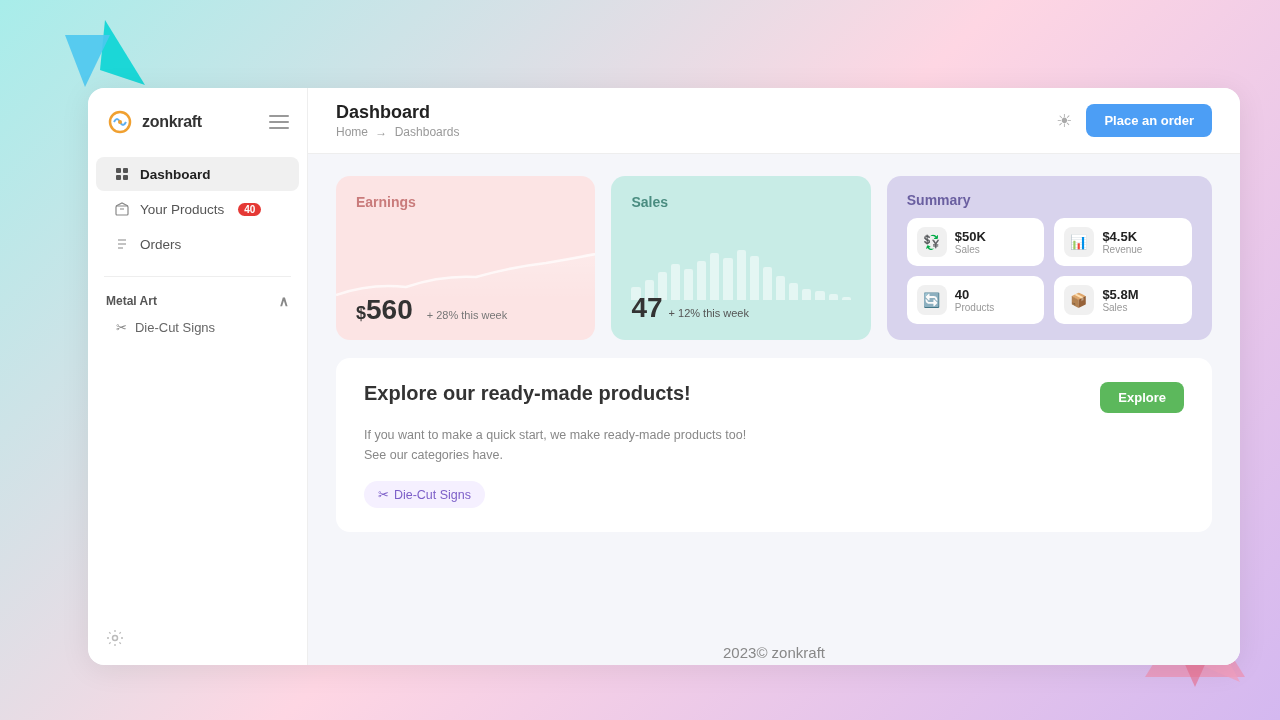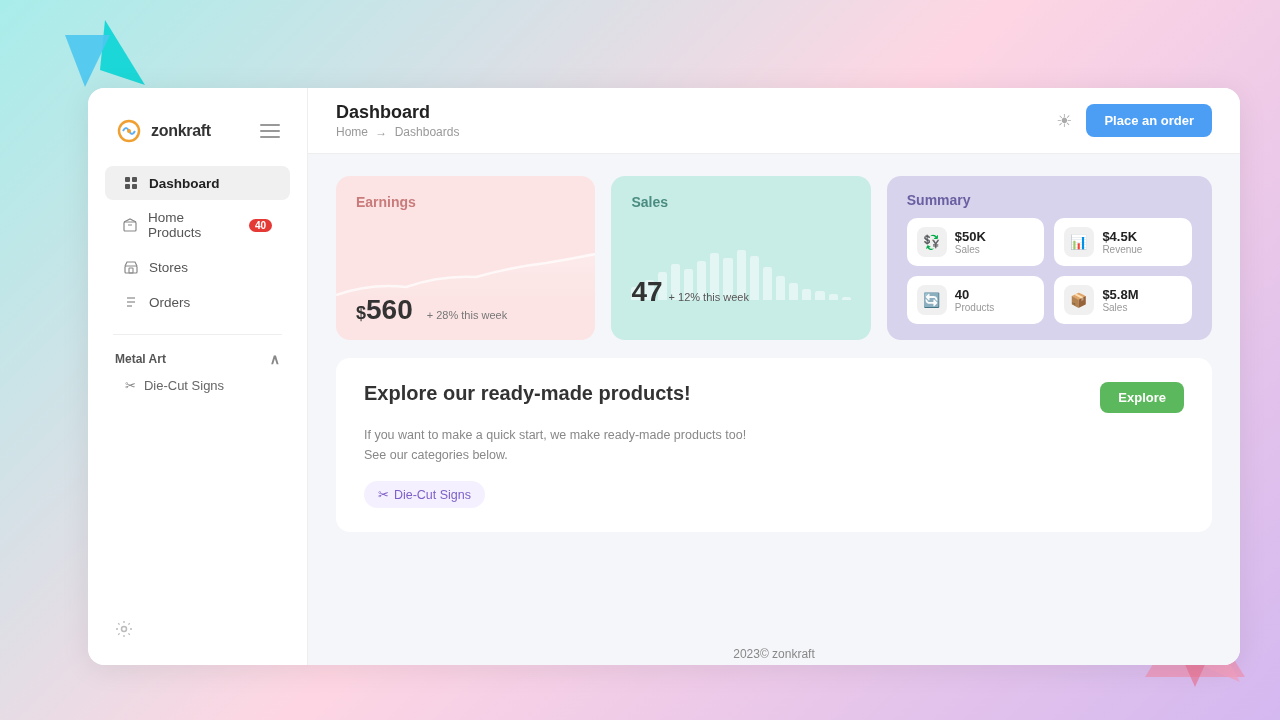--- a/index.html
+++ b/index.html
@@ -27,21 +27,21 @@
     }
 
     
     .sidebar {
       width: 220px;
       min-width: 220px;
       background: #fff;
       border-right: 1px solid #eee;
       display: flex;
       flex-direction: column;
-      padding: 9px;
+      padding: 0;
       border-radius: 16px 0 0 16px;
     }
 
     .sidebar-header {
       display: flex;
       align-items: center;
       justify-content: space-between;
       padding: 20px 18px 16px;
     }
     .logo-area {
@@ -283,21 +283,21 @@
       align-items: flex-end;
       gap: 4px;
     }
     .sales-bar {
       flex: 1;
       background: rgba(255,255,255,0.5);
       border-radius: 2px 2px 0 0;
     }
     .sales-value {
       position: absolute;
-      bottom: 32px;
+      bottom: 16px;
       left: 20px;
       font-size: 28px;
       font-weight: 700;
       color: #333;
     }
     .sales-change {
       font-size: 11px;
       color: #555;
       margin-left: 6px;
       font-weight: 400;
@@ -395,21 +395,21 @@
       display: flex;
       align-items: center;
       gap: 5px;
       cursor: pointer;
     }
     .explore-tag-icon { font-size: 13px; }
 
     
     .page-footer {
       text-align: center;
-      font-size: 12px;
+      font-size: 15px;
       color: #bbb;
       padding: 10px 0 4px;
       background: #f5f6fa;
     }
     .page-footer span { color: #888; }
 
     
     .earnings-line {
       fill: none;
       stroke: rgba(255,255,255,0.7);
@@ -474,32 +474,22 @@
         <span>Dashboard</span>
       </div>
       <div class="nav-item">
         <span class="nav-item-icon">
           <svg width="14" height="14" viewBox="0 0 14 14">
               <rect x="1" y="4" width="12" height="9" rx="1" fill="none" stroke="#888" stroke-width="1.2"></rect>
               <path d="M1 4 L7 1 L13 4" fill="none" stroke="#888" stroke-width="1.2"></path>
               <path d="M5 7 L9 7" stroke="#888" stroke-width="1.2"></path>
             </svg>
         </span>
-        <span>Home Products</span>
+        <span>Your Products</span>
         <span class="nav-badge">40</span>
-      </div>
-      <div class="nav-item">
-        <span class="nav-item-icon">
-          <svg width="14" height="14" viewBox="0 0 14 14">
-              <rect x="1" y="6" width="12" height="7" rx="1" fill="none" stroke="#888" stroke-width="1.2"></rect>
-              <path d="M1 6 L3 2 L11 2 L13 6" fill="none" stroke="#888" stroke-width="1.2"></path>
-              <rect x="5" y="8" width="4" height="5" rx="0.5" fill="none" stroke="#888" stroke-width="1.1"></rect>
-            </svg>
-        </span>
-        <span>Stores</span>
       </div>
       <div class="nav-item">
         <span class="nav-item-icon">
           <svg width="14" height="14" viewBox="0 0 14 14">
               <line x1="3" y1="3" x2="11" y2="3" stroke="#888" stroke-width="1.2"></line>
               <line x1="3" y1="7" x2="11" y2="7" stroke="#888" stroke-width="1.2"></line>
               <line x1="3" y1="11" x2="8" y2="11" stroke="#888" stroke-width="1.2"></line>
             </svg>
         </span>
         <span>Orders</span>
@@ -629,21 +619,21 @@
         </div>
       </div>
 
       <div class="card-explore">
         <div class="explore-header">
           <div class="explore-title">Explore our ready-made products!</div>
           <button class="explore-btn">Explore</button>
         </div>
         <div class="explore-desc">
           <span>If you want to make a quick start, we make ready-made products too!</span><br>
-          <span>See our categories below.</span>
+          <span>See our categories have.</span>
         </div>
         <div class="explore-tags">
           <div class="explore-tag">
             <span class="explore-tag-icon">✂</span>
             <span>Die-Cut Signs</span>
           </div>
         </div>
       </div>
     </div>
 

